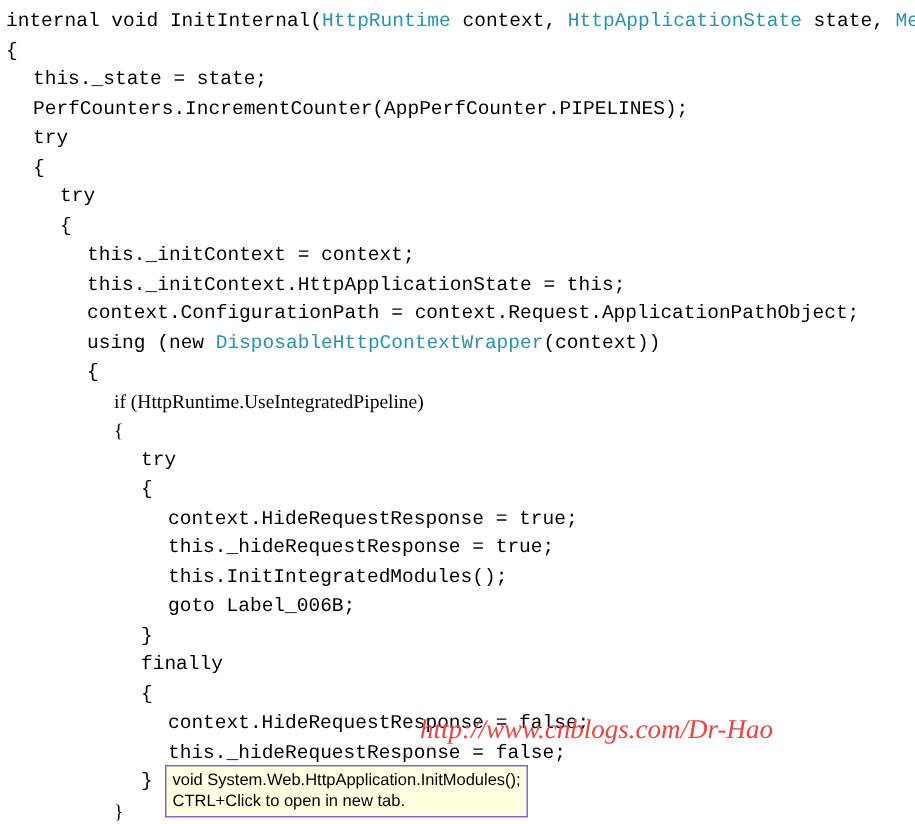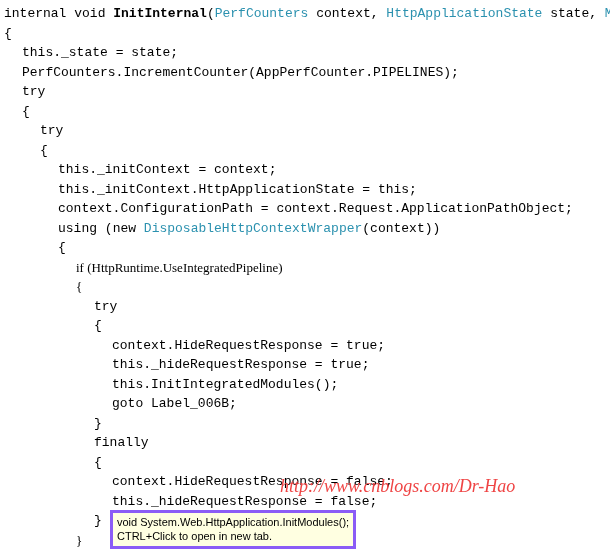--- a/index.html
+++ b/index.html
@@ -9,24 +9,24 @@
   line-height: 1.5;
   background: #fff;
   color: #000;
   padding: 4px;
   width: 610px;
   position: relative;
 }
 .line { white-space: pre; }
 .kw { color: #000000; }
 .type { color: #2b91af; }
-.bold { font-weight: bold; }
+.bold { font-weight: normal; }
 .tooltip {
   position: absolute;
-  border: 3px solid #8b5cf6;
+  border: 1px solid #8b5cf6;
   background: #ffffe1;
   font-family: Tahoma, Arial, sans-serif;
   font-size: 11px;
   padding: 2px 4px;
   line-height: 1.3;
 }
 .watermark {
   position: absolute;
   font-family: "Times New Roman", serif;
   font-style: italic;
@@ -40,21 +40,21 @@
 .i3 { padding-left: 54px; }
 .i4 { padding-left: 72px; font-family: Liberation Serif, serif; }
 .i5 { padding-left: 90px; }
 .i6 { padding-left: 108px; }
 </style>
 </head>
 <body>
 
 <div>
 
-<div class="line i0"><span class="kw">internal</span><span> </span><span class="kw">void</span><span> </span><span class="bold">InitInternal</span>(<span class="type">PerfCounters</span><span> </span><span>context</span><span>, </span><span class="type">HttpApplicationState</span><span> </span><span>state</span><span>, </span><span class="type">MethodInfo</span></div>
+<div class="line i0"><span class="kw">internal</span><span> </span><span class="kw">void</span><span> </span><span class="bold">InitInternal</span>(<span class="type">HttpRuntime</span><span> </span><span>context</span><span>, </span><span class="type">HttpApplicationState</span><span> </span><span>state</span><span>, </span><span class="type">MethodInfo</span></div>
 
 <div class="line i0">{</div>
 
 <div class="line i1"><span class="kw">this</span><span>._state = state;</span></div>
 
 <div class="line i1">PerfCounters.IncrementCounter(AppPerfCounter.PIPELINES);</div>
 
 <div class="line i1"><span class="kw">try</span></div>
 <div class="line i1">{</div>
 

